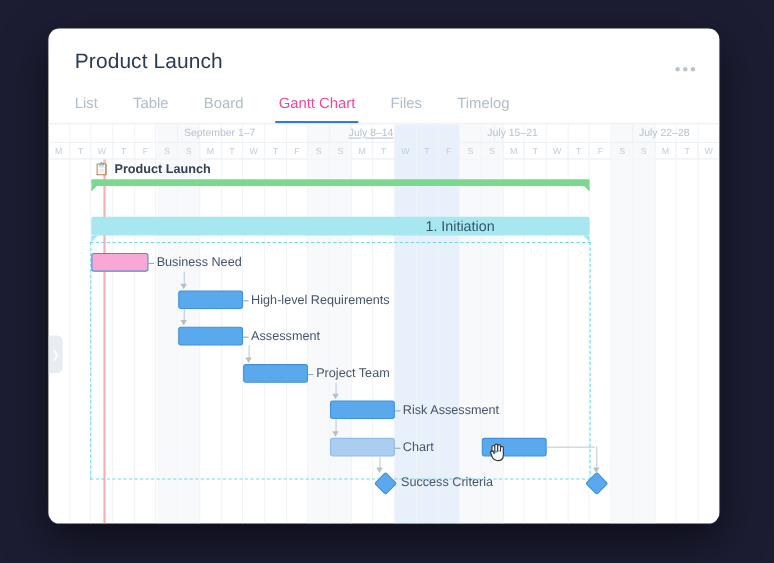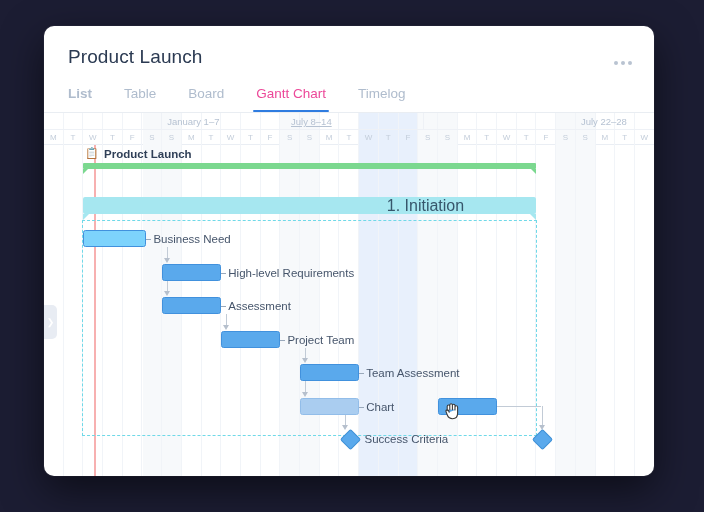--- a/index.html
+++ b/index.html
@@ -62,21 +62,21 @@
     gap: 0px;
   }
   .tab {
     font-size: 13.5px;
     color: #afbccd;
     padding: 0 16px 11px 16px;
     cursor: pointer;
     white-space: nowrap;
     position: relative;
   }
-  .tab:first-child { padding-left: 0; font-weight: bold; }
+  .tab:first-child { padding-left: 0; }
   .tab.active { color: #ec4899; }
   .tab.active::after {
     content: "";
     position: absolute;
     left: 13px; right: 13px; bottom: 0;
     height: 2.5px;
     background: #2f7ce0;
     border-radius: 2px;
   }
 
@@ -214,21 +214,21 @@
     position: absolute;
     top: 17px;
     width: 0; height: 0;
     border-top: 6px solid #a6e7f0;
   }
   #stage-bar::before { left: 0; border-right: 6px solid transparent; }
   #stage-bar::after  { right: 0; border-left: 6px solid transparent; }
   #stage-bar-label {
     position: absolute;
     top: 0; height: 17px; line-height: 17px;
-    font-size: 16px;
+    font-size: 13px;
     color: #36566b;
     white-space: nowrap;
   }
 
   
   .milestone {
     position: absolute;
     width: 15px; height: 15px;
     background: #5aa9ec;
     border: 1px solid #3e8fd6;
@@ -290,20 +290,21 @@
       <i></i>
       <i></i>
       <i></i>
     </div>
 
     <div id="tab-bar">
         <div class="tab">List</div>
         <div class="tab">Table</div>
         <div class="tab">Board</div>
         <div class="tab active">Gantt Chart</div>
+        <div class="tab">Files</div>
         <div class="tab">Timelog</div>
       </div>
   </div>
 
   <div id="gantt-area">
     <div id="gantt-scroll">
       <div id="grid-columns">
           <div class="day-col" style="left: 0px; width: 19.7px;"></div>
           <div class="day-col" style="left: 19.7px; width: 19.7px;"></div>
           <div class="day-col" style="left: 39.4px; width: 19.7px;"></div>
@@ -332,22 +333,23 @@
           <div class="day-col" style="left: 492.5px; width: 19.7px;"></div>
           <div class="day-col weekend" style="left: 512.2px; width: 19.7px;"></div>
           <div class="day-col weekend" style="left: 531.9px; width: 19.7px;"></div>
           <div class="day-col" style="left: 551.6px; width: 19.7px;"></div>
           <div class="day-col" style="left: 571.3px; width: 19.7px;"></div>
           <div class="day-col" style="left: 591px; width: 19.7px;"></div>
         </div>
       <div id="timeline-header">
         <div id="week-row">
             <div class="week-cell" style="left: 0px; width: 118.2px;"></div>
-            <div class="week-cell" style="left: 118.2px; width: 137.9px;">January 1–7</div>
-            <div class="week-cell" style="left: 242px; width: 137.9px; text-decoration: underline;">July 8–14</div>
+            <div class="week-cell" style="left: 118.2px; width: 137.9px;">September 1–7</div>
+            <div class="week-cell" style="left: 268px; width: 137.9px; text-decoration: underline;">July 8–14</div>
+            <div class="week-cell" style="left: 394px; width: 137.9px;">July 15–21</div>
             <div class="week-cell" style="left: 531.9px; width: 78.8px;">July 22–28</div>
           </div>
         <div id="day-row">
             <div class="day-cell" style="left: 0px; width: 19.7px;">M</div>
             <div class="day-cell" style="left: 19.7px; width: 19.7px;">T</div>
             <div class="day-cell" style="left: 39.4px; width: 19.7px;">W</div>
             <div class="day-cell" style="left: 59.1px; width: 19.7px;">T</div>
             <div class="day-cell" style="left: 78.8px; width: 19.7px;">F</div>
             <div class="day-cell weekend" style="left: 98.5px; width: 19.7px;">S</div>
             <div class="day-cell weekend" style="left: 118.2px; width: 19.7px;">S</div>
@@ -380,34 +382,34 @@
       <div id="today-line" style="left: 50.235px;"></div>
       <div id="group-selection" style="left: 38.4px; top: 106.5px; width: 455.1px; height: 216.5px;"></div>
       <div id="bars-layer">
           <div id="project-header-label" style="left: 41.4px; top: 34px;">
             <span style="font-size: 11px;">📋</span>
             <span>Product Launch</span>
           </div>
           <div id="project-bar" style="left: 39.4px; width: 453.1px; top: 50px;"></div>
           <div id="stage-bar" style="left: 39.4px; width: 453.1px; top: 83.5px;"></div>
           <div id="stage-bar-label" style="left: 342.78px; top: 83.5px;">1. Initiation</div>
-          <div class="bar" style="left: 39.4px; width: 63px; top: 117px; background: #7dd3fc; border: 1px solid rgb(65, 145, 221);">
+          <div class="bar" style="left: 39.4px; width: 52px; top: 117px; background: #f9a8d4; border: 1px solid rgb(65, 145, 221);">
             <div class="bar-label">Business Need</div>
           </div>
           <div class="bar" style="left: 118.2px; width: 59.1px; top: 150.5px; background: rgb(90, 169, 236); border: 1px solid rgb(65, 145, 221);">
             <div class="bar-label">High-level Requirements</div>
           </div>
           <div class="bar" style="left: 118.2px; width: 59.1px; top: 184px; background: rgb(90, 169, 236); border: 1px solid rgb(65, 145, 221);">
             <div class="bar-label">Assessment</div>
           </div>
           <div class="bar" style="left: 177.3px; width: 59.1px; top: 217.5px; background: rgb(90, 169, 236); border: 1px solid rgb(65, 145, 221);">
             <div class="bar-label">Project Team</div>
           </div>
           <div class="bar" style="left: 256.1px; width: 59.1px; top: 251px; background: rgb(90, 169, 236); border: 1px solid rgb(65, 145, 221);">
-            <div class="bar-label">Team Assessment</div>
+            <div class="bar-label">Risk Assessment</div>
           </div>
           <div class="bar" style="left: 256.1px; width: 59.1px; top: 284.5px; background: rgb(170, 205, 240); border: 1px solid rgb(146, 189, 233);">
             <div class="bar-label">Chart</div>
           </div>
           <div class="milestone" style="left: 298.5px; top: 319px; background: rgb(90, 169, 236);"></div>
           <div class="milestone-label" style="left: 320.5px; top: 319px;">Success Criteria</div>
           <div class="conn conn-v" style="left: 123.2px; top: 134px; height: 11.5px;"></div>
           <div class="conn-arrow" style="left: 120.2px; top: 144.5px;"></div>
           <div class="conn conn-v" style="left: 123.2px; top: 167.5px; height: 11.5px;"></div>
           <div class="conn-arrow" style="left: 120.2px; top: 178px;"></div>

